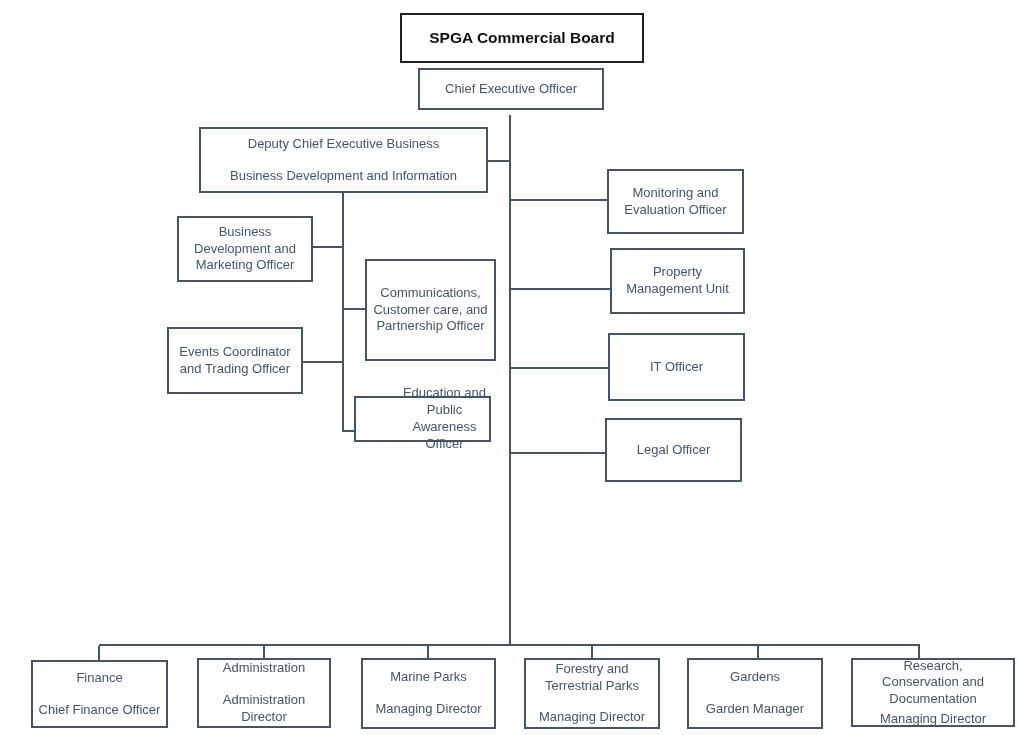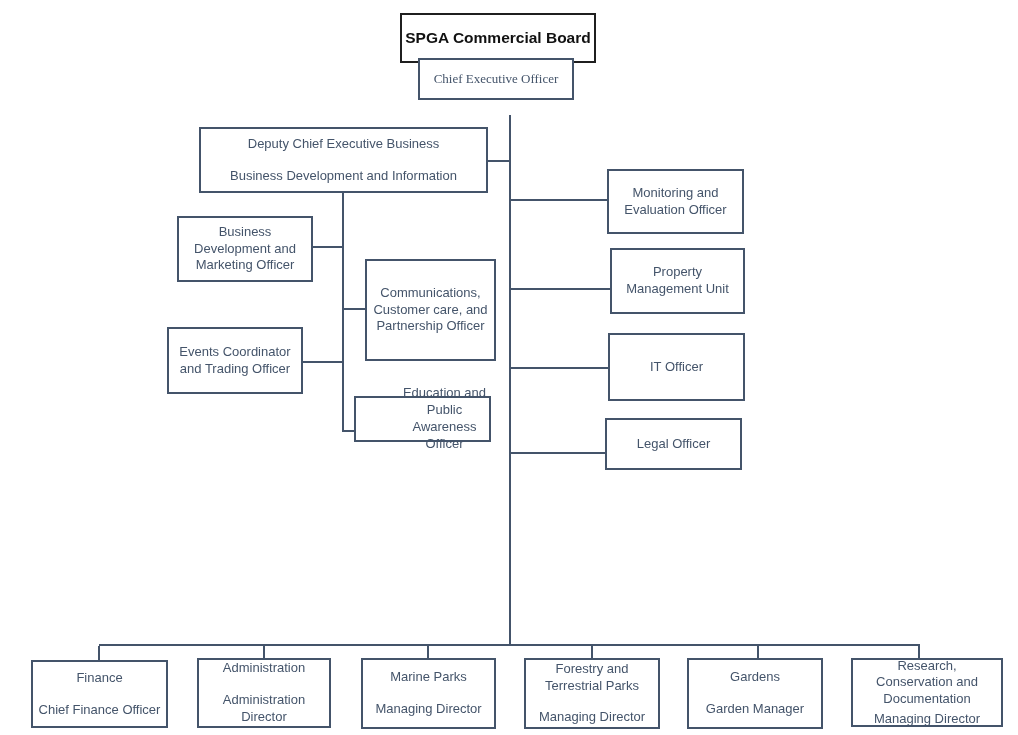--- a/index.html
+++ b/index.html
@@ -65,25 +65,25 @@
   <div class="hl" style="left:344px; top:430px; width:10px;"></div>
 
   <div class="hl" style="left:99px; top:644px; width:821px;"></div>
   <div class="vl" style="left:98px;  top:646px; height:14px;"></div>
   <div class="vl" style="left:263px; top:646px; height:12px;"></div>
   <div class="vl" style="left:427px; top:646px; height:12px;"></div>
   <div class="vl" style="left:591px; top:646px; height:12px;"></div>
   <div class="vl" style="left:757px; top:646px; height:12px;"></div>
   <div class="vl" style="left:918px; top:646px; height:12px;"></div>
 
-  <div class="node title-node" style="left:400px; top:13px; width:196px; height:50px;">
+  <div class="node title-node" style="left:400px; top:13px; width:244px; height:50px;">
     <div class="para">SPGA Commercial Board</div>
   </div>
 
-  <div class="node" style="left:418px; top:58px; width:156px; height:42px;font-family:Liberation Serif, serif;">
+  <div class="node" style="left:418px; top:68px; width:186px; height:42px;">
     <div class="para">Chief Executive Officer</div>
   </div>
 
   <div class="node" style="left:199px; top:127px; width:289px; height:66px;">
     <div class="para">Deputy Chief Executive Business</div>
     <div class="para">Business Development and Information</div>
   </div>
 
   <div class="node" style="left:177px; top:216px; width:136px; height:66px;">
     <div class="para">Business
@@ -114,21 +114,21 @@
 
   <div class="node" style="left:610px; top:248px; width:135px; height:66px;">
     <div class="para">Property
 Management Unit</div>
   </div>
 
   <div class="node" style="left:608px; top:333px; width:137px; height:68px;">
     <div class="para">IT Officer</div>
   </div>
 
-  <div class="node" style="left:605px; top:418px; width:137px; height:52px;">
+  <div class="node" style="left:605px; top:418px; width:137px; height:64px;">
     <div class="para">Legal Officer</div>
   </div>
 
   <div class="node" style="left:31px; top:660px; width:137px; height:68px;">
     <div class="para">Finance</div>
     <div class="para">Chief Finance Officer</div>
   </div>
 
   <div class="node" style="left:197px; top:658px; width:134px; height:70px;">
     <div class="para">Administration</div>
@@ -145,20 +145,20 @@
     <div class="para">Forestry and
 Terrestrial Parks</div>
     <div class="para">Managing Director</div>
   </div>
 
   <div class="node" style="left:687px; top:658px; width:136px; height:71px;">
     <div class="para">Gardens</div>
     <div class="para">Garden Manager</div>
   </div>
 
-  <div class="node tight" style="left:851px; top:658px; width:152px; height:69px;">
+  <div class="node tight" style="left:851px; top:658px; width:164px; height:69px;">
     <div class="para">Research,
 Conservation and
 Documentation</div>
     <div class="para">Managing Director</div>
   </div>
 
 </div>
 
 </body></html>

